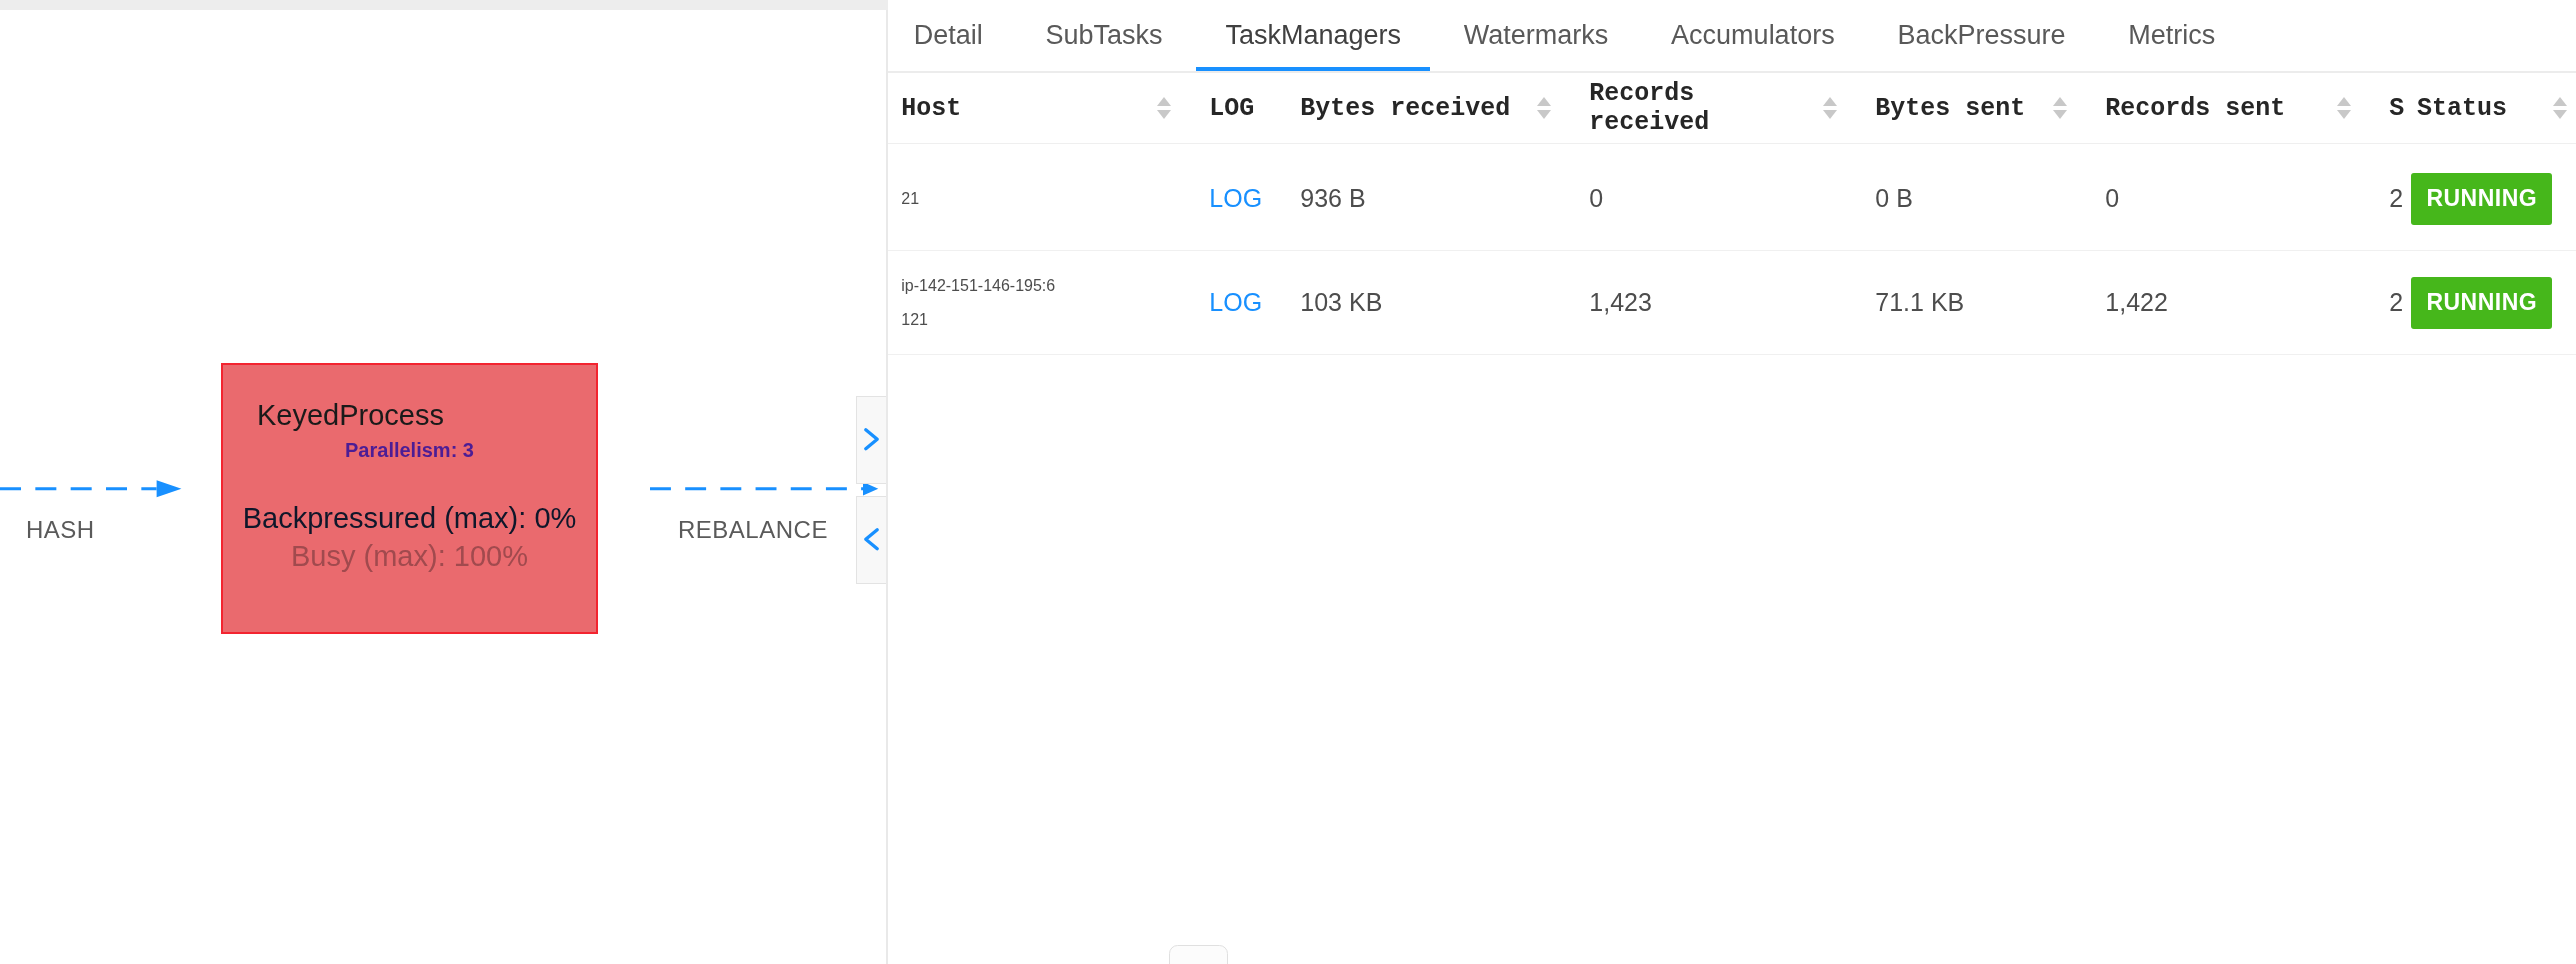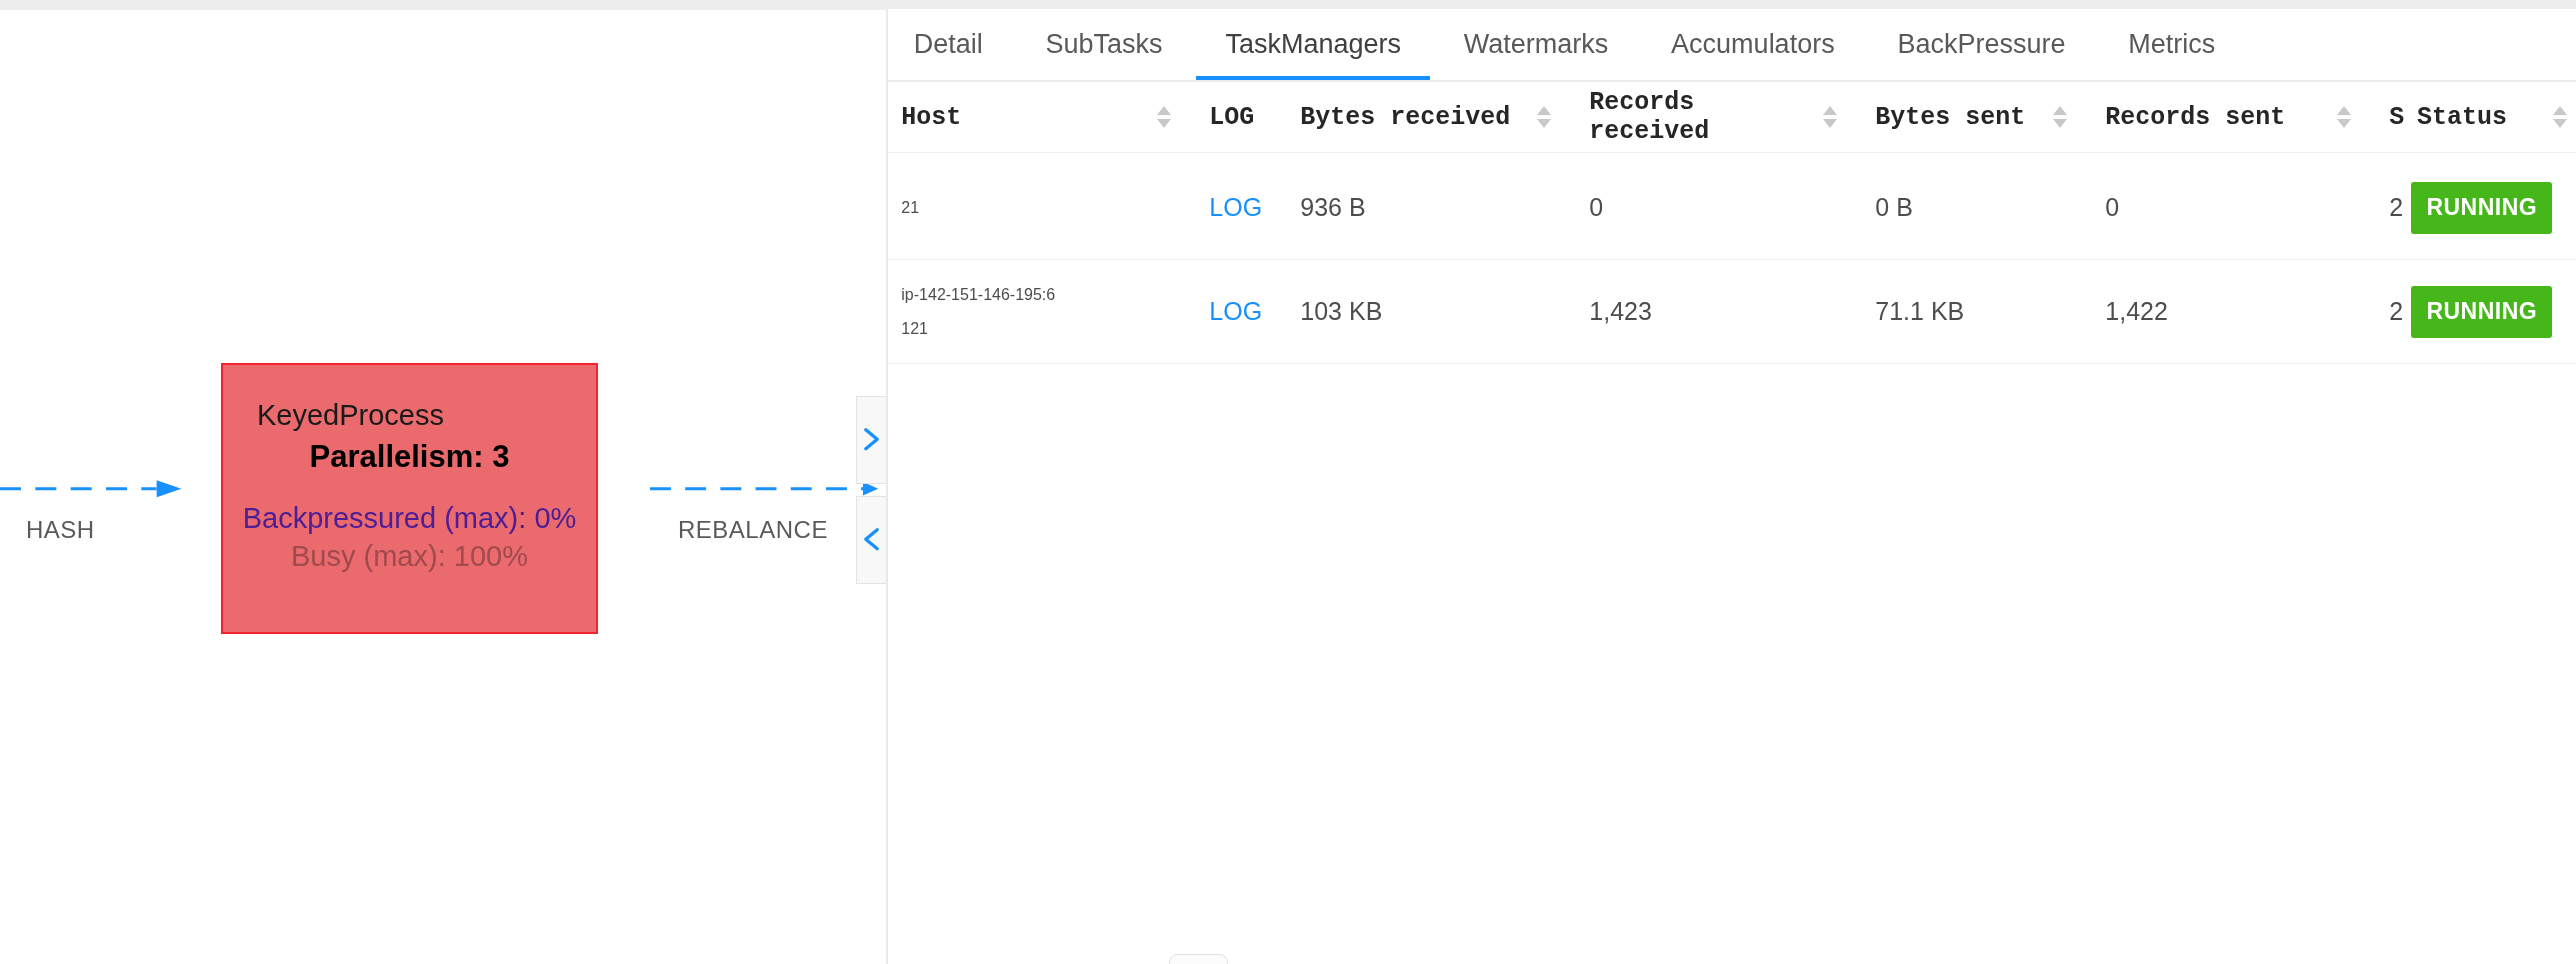--- a/index.html
+++ b/index.html
@@ -9,31 +9,31 @@
   
   .top-strip{position:absolute;left:0;top:0;width:2576px;height:9.5px;background:#ededed;}
 
   
   .graph-pane{position:absolute;left:0;top:9.5px;width:886px;height:955px;background:#fff;}
   .edge-svg{position:absolute;overflow:visible;}
   .edge-label{position:absolute;color:#5a5a5a;font-size:24px;letter-spacing:0.5px;white-space:nowrap;}
 
   .job-node{position:absolute;left:181px;top:353px;width:377px;height:271px;background:#ea6a6e;border:2.9px solid #f32430;box-sizing:border-box;cursor:pointer;margin-left:40px;}
   .job-node .node-title{position:absolute;left:34px;top:34px;font-size:29px;color:#1a1a1a;}
-  .job-node .node-parallelism{position:absolute;left:0;right:0;top:74px;text-align:center;font-size:31px;font-weight:700;color:#000000;}
-  .job-node .node-bp{position:absolute;left:0;right:0;top:137px;text-align:center;font-size:29px;color:#4c1d95;}
+  .job-node .node-parallelism{position:absolute;left:0;right:0;top:74px;text-align:center;font-size:20px;font-weight:700;color:#4c1d95;}
+  .job-node .node-bp{position:absolute;left:0;right:0;top:137px;text-align:center;font-size:29px;color:#0f172a;}
   .job-node .node-busy{position:absolute;left:0;right:0;top:175px;text-align:center;font-size:29px;color:#a14a4e;}
 
   .collapse-btn{position:absolute;left:856px;width:29.5px;height:88px;background:#f8f8f8;border:1.9px solid #e3e3e3;border-right:none;box-sizing:border-box;display:flex;align-items:center;justify-content:center;cursor:pointer;}
   .collapse-btn svg{display:block;}
 
   .pane-divider{position:absolute;left:886px;top:9.5px;width:1.9px;height:955px;background:#e9e9e9;cursor:col-resize;}
 
   
-  .right-pane{position:absolute;left:888px;top:9px;width:1688px;height:955px;background:#fff;}
+  .right-pane{position:absolute;left:888px;top:0;width:1688px;height:955px;background:#fff;}
 
   .tab-bar{position:absolute;left:-3.8px;top:0;right:0;height:72px;display:flex;gap:3.8px;}
   .tab{position:relative;padding:0 29.5px;line-height:70px;font-size:27px;color:#595959;white-space:nowrap;cursor:pointer;}
   .tab.active{color:#404040;}
   .tab .ink{position:absolute;left:0;right:0;bottom:0;height:4.8px;background:#1890ff;}
   .tab-border{position:absolute;left:0;top:71px;right:0;height:1.9px;background:#ececec;}
 
   .grid{display:grid;grid-template-columns:308px 91px 289px 286px 230px 284px 20px 1fr;padding-left:13.3px;box-sizing:border-box;}
   .thead{position:absolute;left:0;right:0;top:73px;height:71px;align-items:center;border-bottom:1.9px solid #efefef;font-family:Liberation Mono, monospace;}
   .hcell{display:flex;align-items:center;justify-content:space-between;font-size:25px;font-weight:600;color:#262626;padding-right:38px;box-sizing:border-box;}

